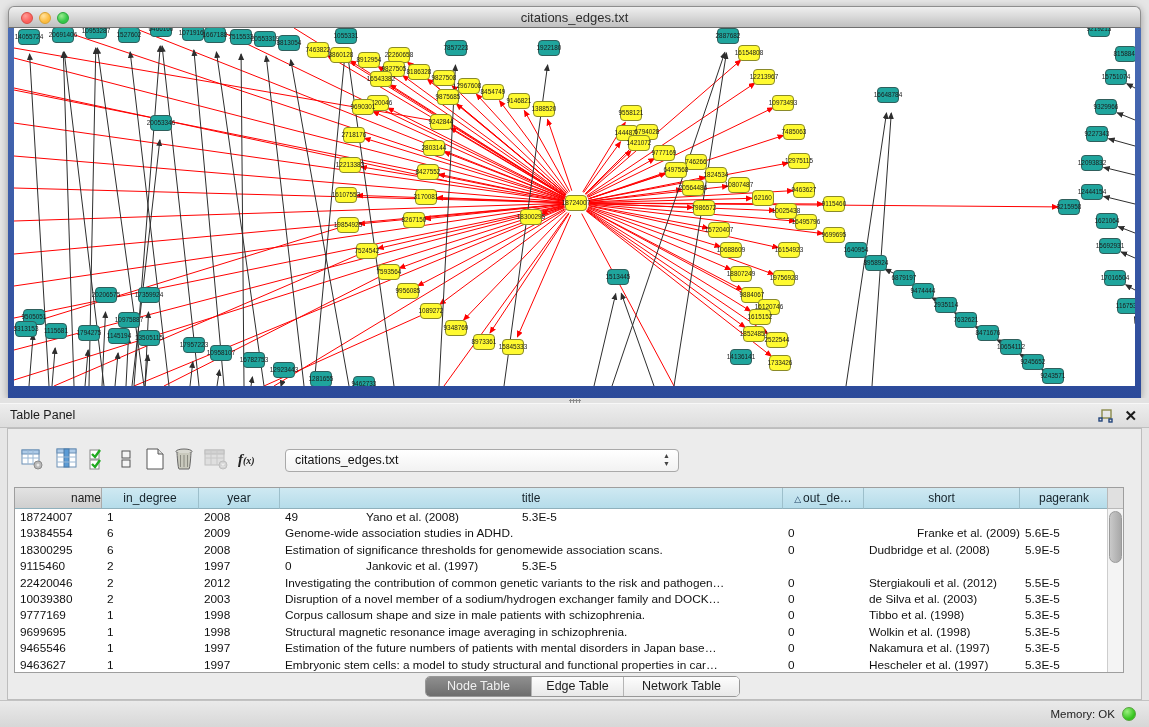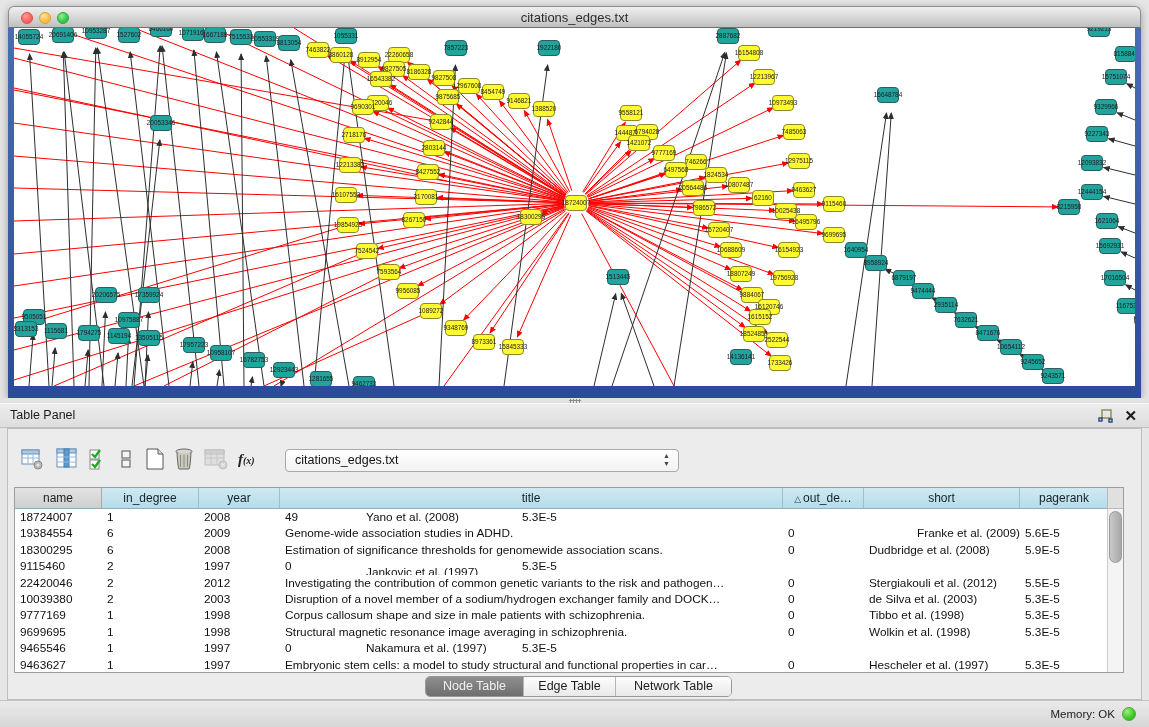--- a/index.html
+++ b/index.html
@@ -807,21 +807,21 @@
   </span>
   <span id="fx-label"><span>f</span><small>(x)</small></span>
 
   <div id="table-dropdown">
     <span>citations_edges.txt</span>
     <span id="dropdown-arrows">▲<br>▼</span>
   </div>
 
   <div id="node-table">
     <div class="hdr-row" id="hdr-row">
-        <div class="hdr-cell first" style="width: 87px;">name</div>
+        <div class="hdr-cell first" style="width: 87px; text-align: right;">name</div>
         <div class="hdr-cell" style="width: 97px;">in_degree</div>
         <div class="hdr-cell" style="width: 81px;">year</div>
         <div class="hdr-cell" style="width: 503px;">title</div>
         <div class="hdr-cell" style="width: 81px;"><span class="sort-glyph">△</span>out_de…</div>
         <div class="hdr-cell" style="width: 156px;">short</div>
         <div class="hdr-cell" style="width: 89px;">pagerank</div>
       </div>
     <div class="body-rows" id="body-rows">
         <div class="t-row">
           <div class="t-cell" style="width: 87px;">18724007</div>
@@ -847,21 +847,21 @@
           <div class="t-cell" style="width: 503px;">Estimation of significance thresholds for genomewide association scans.</div>
           <div class="t-cell" style="width: 81px;">0</div>
           <div class="t-cell" style="width: 156px;">Dudbridge et al. (2008)</div>
           <div class="t-cell" style="width: 89px;">5.9E-5</div>
         </div>
         <div class="t-row">
           <div class="t-cell" style="width: 87px;">9115460</div>
           <div class="t-cell" style="width: 97px;">2</div>
           <div class="t-cell" style="width: 81px;">1997</div>
           <div class="t-cell" style="width: 81px;">0</div>
-          <div class="t-cell" style="width: 156px; margin-top: 6px;">Jankovic et al. (1997)</div>
+          <div class="t-cell" style="width: 156px;">Jankovic et al. (1997)</div>
           <div class="t-cell" style="width: 89px;">5.3E-5</div>
         </div>
         <div class="t-row">
           <div class="t-cell" style="width: 87px;">22420046</div>
           <div class="t-cell" style="width: 97px;">2</div>
           <div class="t-cell" style="width: 81px;">2012</div>
           <div class="t-cell" style="width: 503px;">Investigating the contribution of common genetic variants to the risk and pathogen…</div>
           <div class="t-cell" style="width: 81px;">0</div>
           <div class="t-cell" style="width: 156px;">Stergiakouli et al. (2012)</div>
           <div class="t-cell" style="width: 89px;">5.5E-5</div>
@@ -890,20 +890,21 @@
           <div class="t-cell" style="width: 81px;">1998</div>
           <div class="t-cell" style="width: 503px;">Structural magnetic resonance image averaging in schizophrenia.</div>
           <div class="t-cell" style="width: 81px;">0</div>
           <div class="t-cell" style="width: 156px;">Wolkin et al. (1998)</div>
           <div class="t-cell" style="width: 89px;">5.3E-5</div>
         </div>
         <div class="t-row">
           <div class="t-cell" style="width: 87px;">9465546</div>
           <div class="t-cell" style="width: 97px;">1</div>
           <div class="t-cell" style="width: 81px;">1997</div>
+          <div class="t-cell" style="width: 503px;">Estimation of the future numbers of patients with mental disorders in Japan base…</div>
           <div class="t-cell" style="width: 81px;">0</div>
           <div class="t-cell" style="width: 156px;">Nakamura et al. (1997)</div>
           <div class="t-cell" style="width: 89px;">5.3E-5</div>
         </div>
         <div class="t-row">
           <div class="t-cell" style="width: 87px;">9463627</div>
           <div class="t-cell" style="width: 97px;">1</div>
           <div class="t-cell" style="width: 81px;">1997</div>
           <div class="t-cell" style="width: 503px;">Embryonic stem cells: a model to study structural and functional properties in car…</div>
           <div class="t-cell" style="width: 81px;">0</div>
@@ -911,21 +912,21 @@
           <div class="t-cell" style="width: 89px;">5.3E-5</div>
         </div>
       </div>
     <div id="v-scroll">
       <div id="v-thumb"></div>
     </div>
     <div id="v-corner"></div>
   </div>
 
   <div id="table-tabs">
-      <div class="seg selected" style="width: 98px;">Node Table</div>
+      <div class="seg selected" style="width: 106px;">Node Table</div>
       <div class="seg" style="width: 92px;">Edge Table</div>
       <div class="seg" style="width: 115px;">Network Table</div>
     </div>
 </div>
 
 <div id="statusbar">
   <span id="memory-label">Memory: OK</span>
   <span id="memory-dot"></span>
 </div>
 

